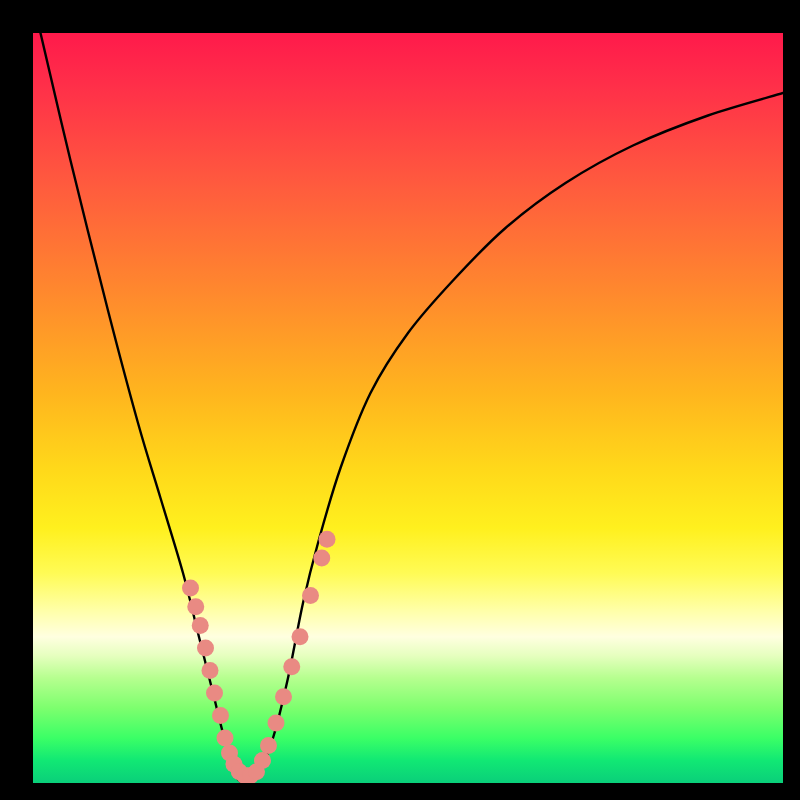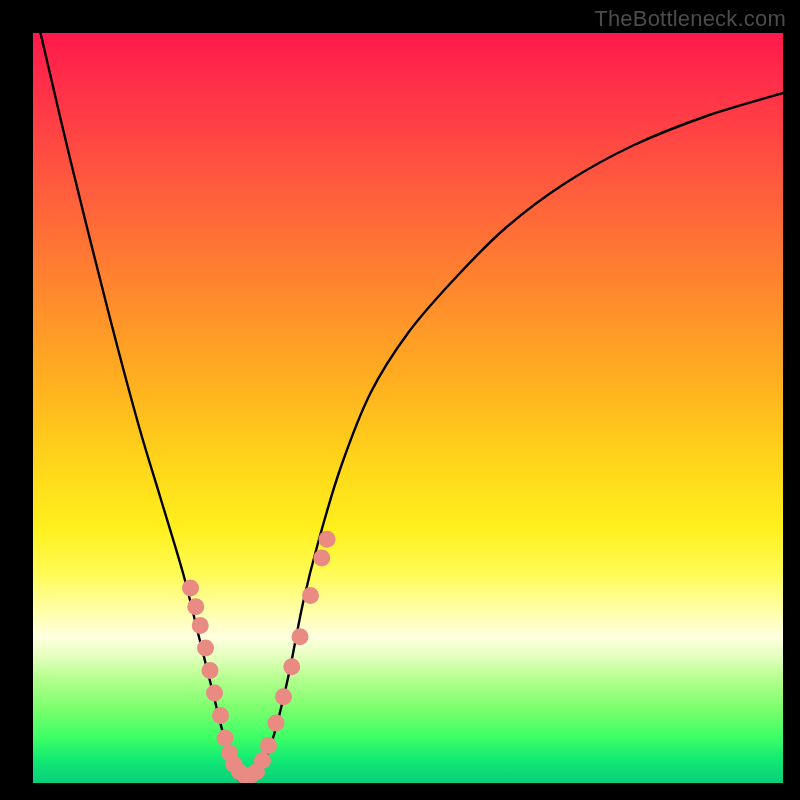--- a/index.html
+++ b/index.html
@@ -59,21 +59,20 @@
     top: 0;
     width: 750px;
     height: 750px;
   }
 </style>
 </head>
 <body>
 
 <div class="frame">
 
-  <div class="watermark">TheBottleneck.com</div>
 
   <div class="plot-area">
     <svg class="curve-layer" viewBox="0 0 750 750" preserveAspectRatio="none">
       <path id="curve-path" fill="none" stroke-width="2.4" stroke-linecap="round" d="M 7.5 0 C 12.50 21.25, 26.25 81.25, 37.50 127.50 C 48.75 173.75, 63.75 233.75, 75.00 277.50 C 86.25 321.25, 96.25 358.75, 105.00 390.00 C 113.75 421.25, 120.00 440.00, 127.50 465.00 C 135.00 490.00, 143.75 517.50, 150.00 540.00 C 156.25 562.50, 160.00 580.00, 165.00 600.00 C 170.00 620.00, 175.63 642.50, 180.00 660.00 C 184.38 677.50, 187.50 691.25, 191.25 705.00 C 195.00 718.75, 198.75 735.00, 202.50 742.50 C 206.25 750.00, 210.00 750.00, 213.75 750.00 C 217.50 750.00, 220.63 750.00, 225.00 742.50 C 229.38 735.00, 235.00 721.25, 240.00 705.00 C 245.00 688.75, 250.00 667.50, 255.00 645.00 C 260.00 622.50, 265.00 592.50, 270.00 570.00 C 275.00 547.50, 278.75 532.50, 285.00 510.00 C 291.25 487.50, 298.75 460.00, 307.50 435.00 C 316.25 410.00, 326.25 382.50, 337.50 360.00 C 348.75 337.50, 361.25 318.75, 375.00 300.00 C 388.75 281.25, 403.75 265.00, 420.00 247.50 C 436.25 230.00, 453.75 211.25, 472.50 195.00 C 491.25 178.75, 511.25 163.75, 532.50 150.00 C 553.75 136.25, 576.25 123.75, 600.00 112.50 C 623.75 101.25, 650.00 91.25, 675.00 82.50 C 700.00 73.75, 737.50 63.75, 750.00 60.00" stroke="#000000"></path>
       <g id="marker-group">
           <circle cx="157.50" cy="555.00" r="8.5" fill="#e98a83"></circle>
           <circle cx="162.75" cy="573.75" r="8.5" fill="#e98a83"></circle>
           <circle cx="167.25" cy="592.50" r="8.5" fill="#e98a83"></circle>
           <circle cx="172.50" cy="615.00" r="8.5" fill="#e98a83"></circle>
           <circle cx="177.00" cy="637.50" r="8.5" fill="#e98a83"></circle>

